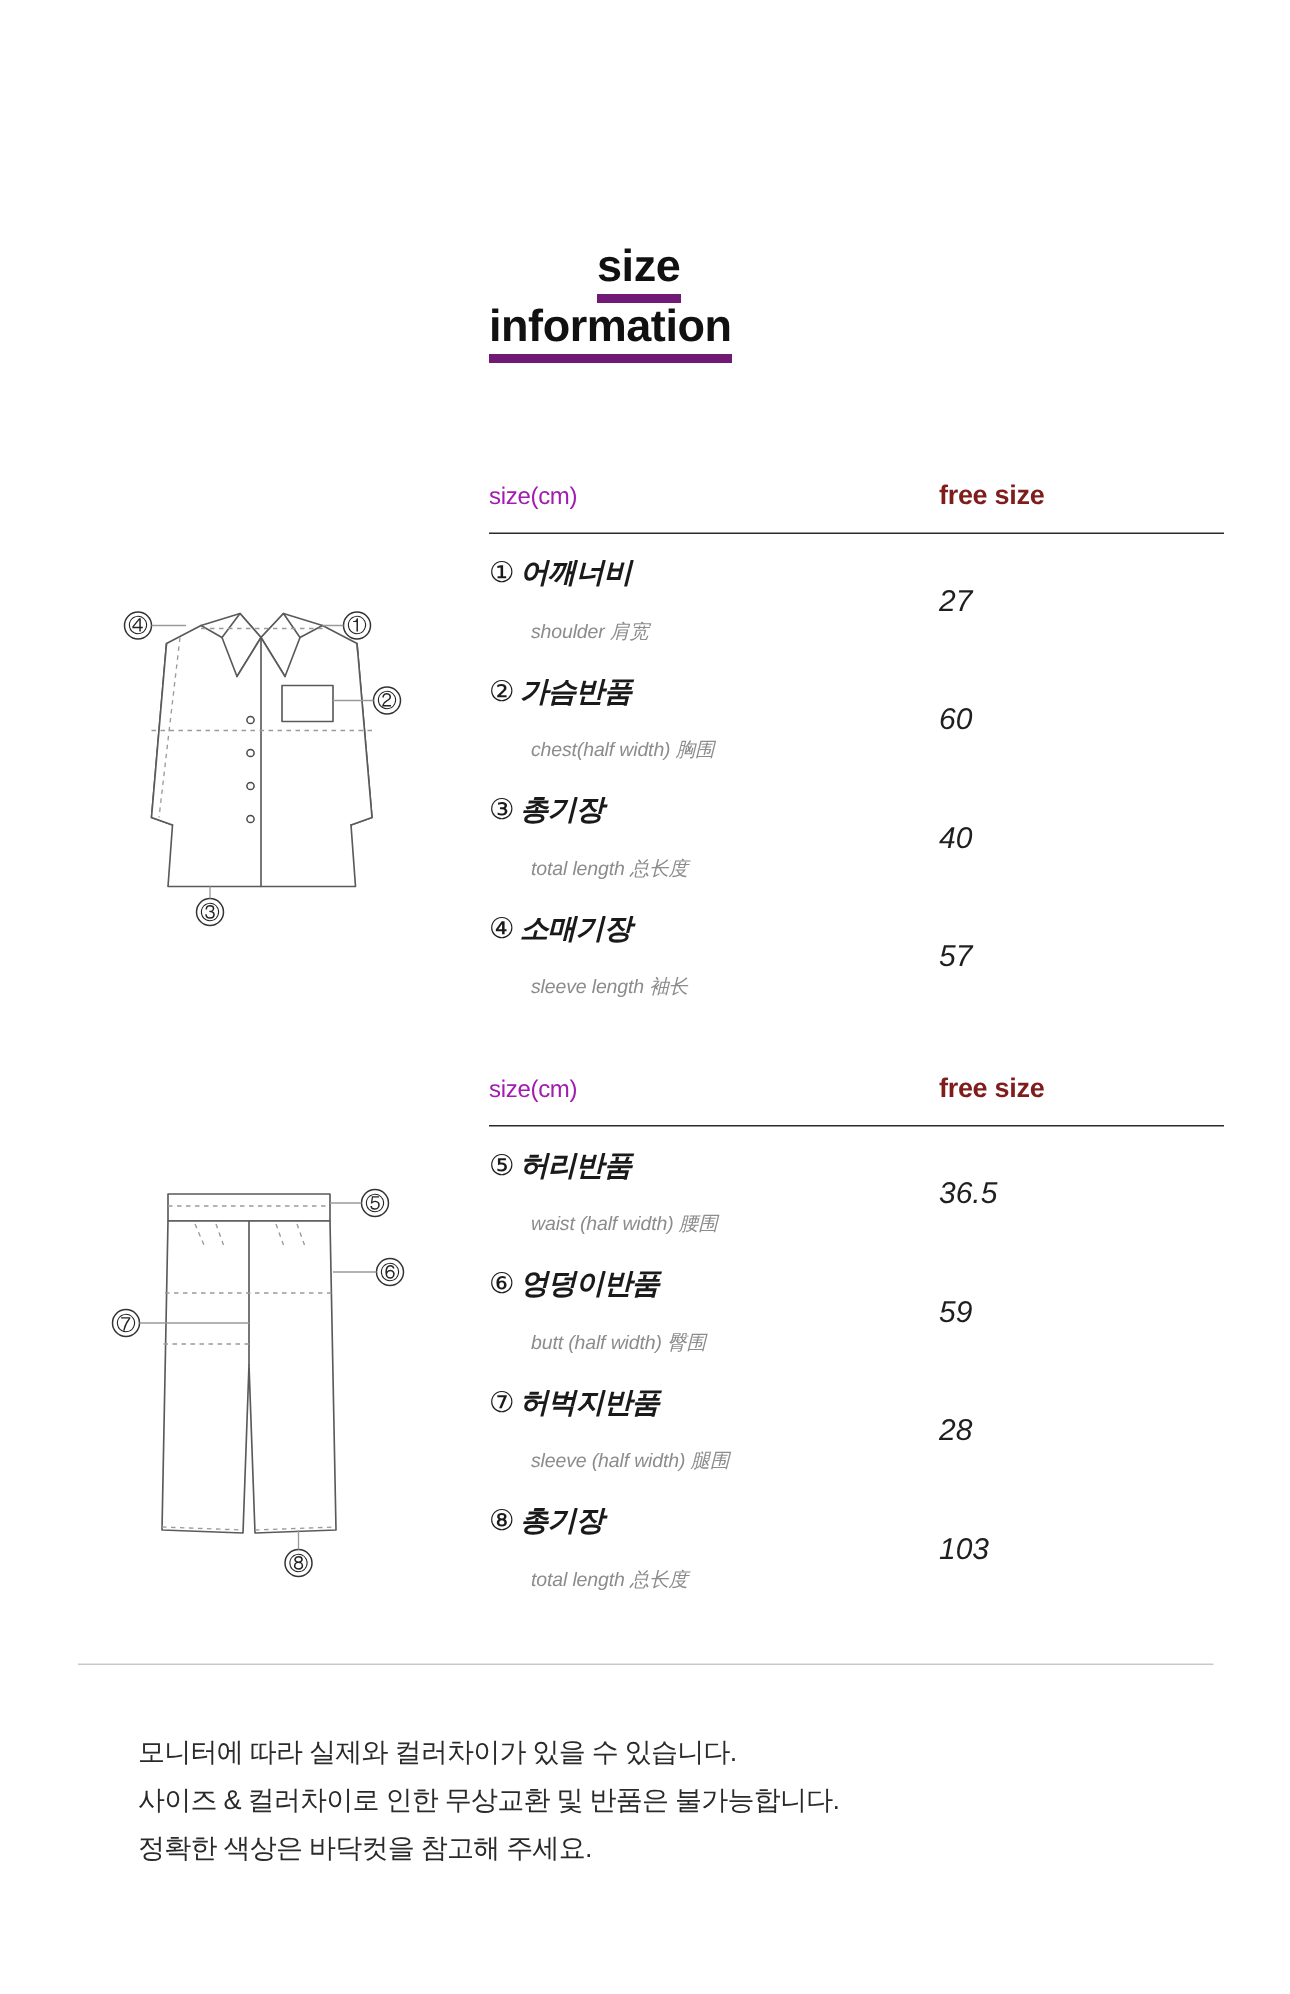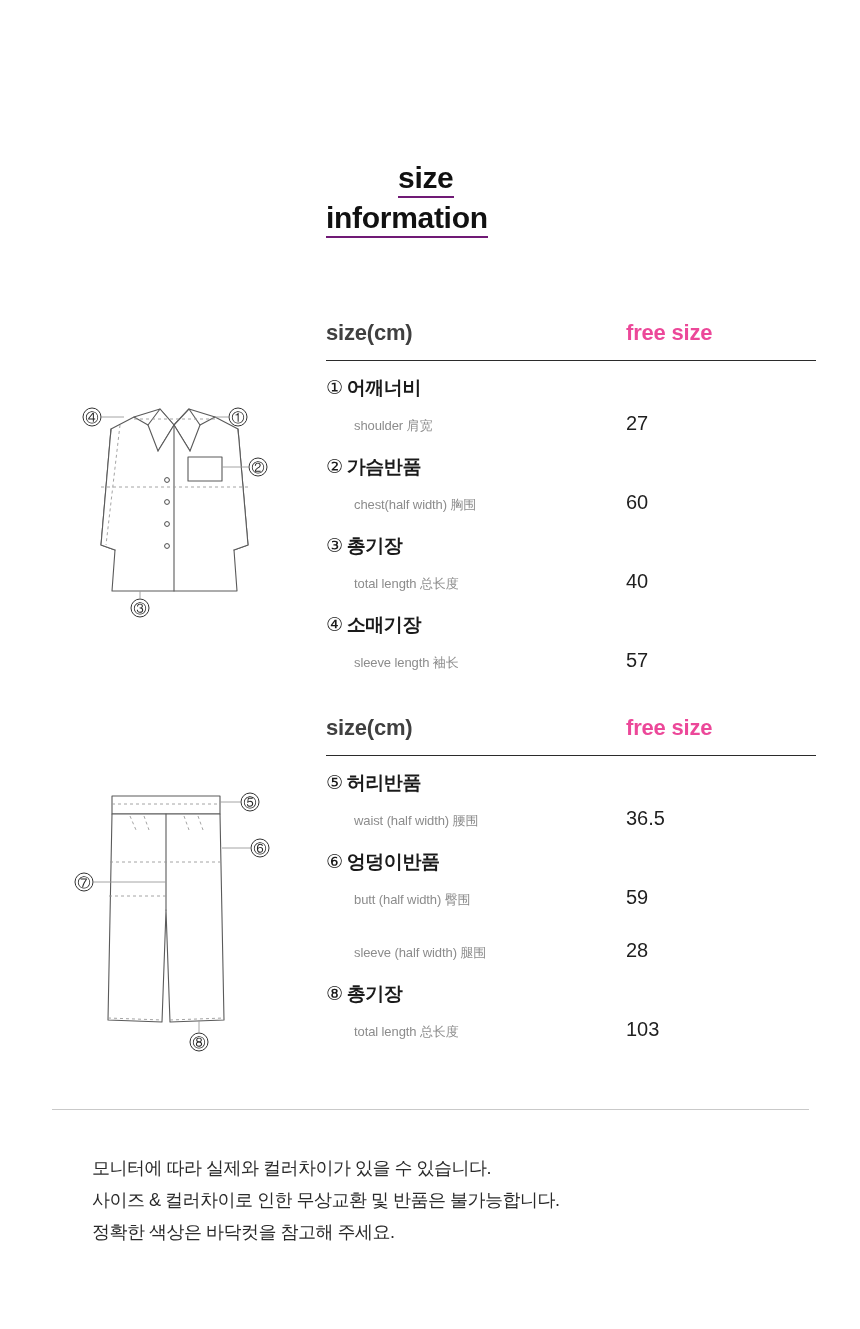--- a/index.html
+++ b/index.html
@@ -33,21 +33,21 @@
   }
   .title-line {
     font-size: 30px;
     font-weight: bold;
     letter-spacing: -0.3px;
     line-height: 40px;
     color: #111111;
     display: block;
   }
   .title-line span.u {
-    border-bottom: 2px solid #701a75;
+    border-bottom: 6px solid #701a75;
     padding-bottom: 2px;
   }
   .title-line.first {
     margin-left: 72px;
   }
 
   
   .table {
     position: absolute;
     left: 326px;
@@ -57,37 +57,38 @@
   .table-bottom { top: 715px; }
 
   .thead {
     display: flex;
     align-items: baseline;
     padding-bottom: 14px;
     border-bottom: 1.5px solid #2b2b2b;
   }
   .th-name {
     width: 300px;
-    font-size: 22px;
+    font-size: 16px;
+    font-weight: normal;
+    color: #a21caf;
+    letter-spacing: -0.2px;
+  }
+  .th-value {
+    font-size: 18px;
     font-weight: bold;
-    color: #404040;
-    letter-spacing: -0.2px;
-  }
-  .th-value {
-    font-size: 22px;
-    font-weight: bold;
-    color: #ec4899;
+    color: #7f1d1d;
     letter-spacing: -0.2px;
   }
 
   .row {
     display: flex;
-    align-items: flex-end;
+    align-items: center;
     padding-top: 14px;
     padding-bottom: 4px;
+    font-style: italic;
   }
   .cell-name {
     width: 300px;
   }
   .ko {
     font-size: 19px;
     font-weight: bold;
     color: #1a1a1a;
     letter-spacing: -0.4px;
     line-height: 26px;
@@ -317,20 +318,21 @@
     <div class="row">
       <div class="cell-name">
         <div class="ko"><span class="num">⑥</span><span>엉덩이반품</span></div>
         <div class="en">butt (half width) 臀围</div>
       </div>
       <div class="cell-value">59</div>
     </div>
 
     <div class="row">
       <div class="cell-name">
+        <div class="ko"><span class="num">⑦</span><span>허벅지반품</span></div>
         <div class="en">sleeve (half width) 腿围</div>
       </div>
       <div class="cell-value">28</div>
     </div>
 
     <div class="row">
       <div class="cell-name">
         <div class="ko"><span class="num">⑧</span><span>총기장</span></div>
         <div class="en">total length 总长度</div>
       </div>

